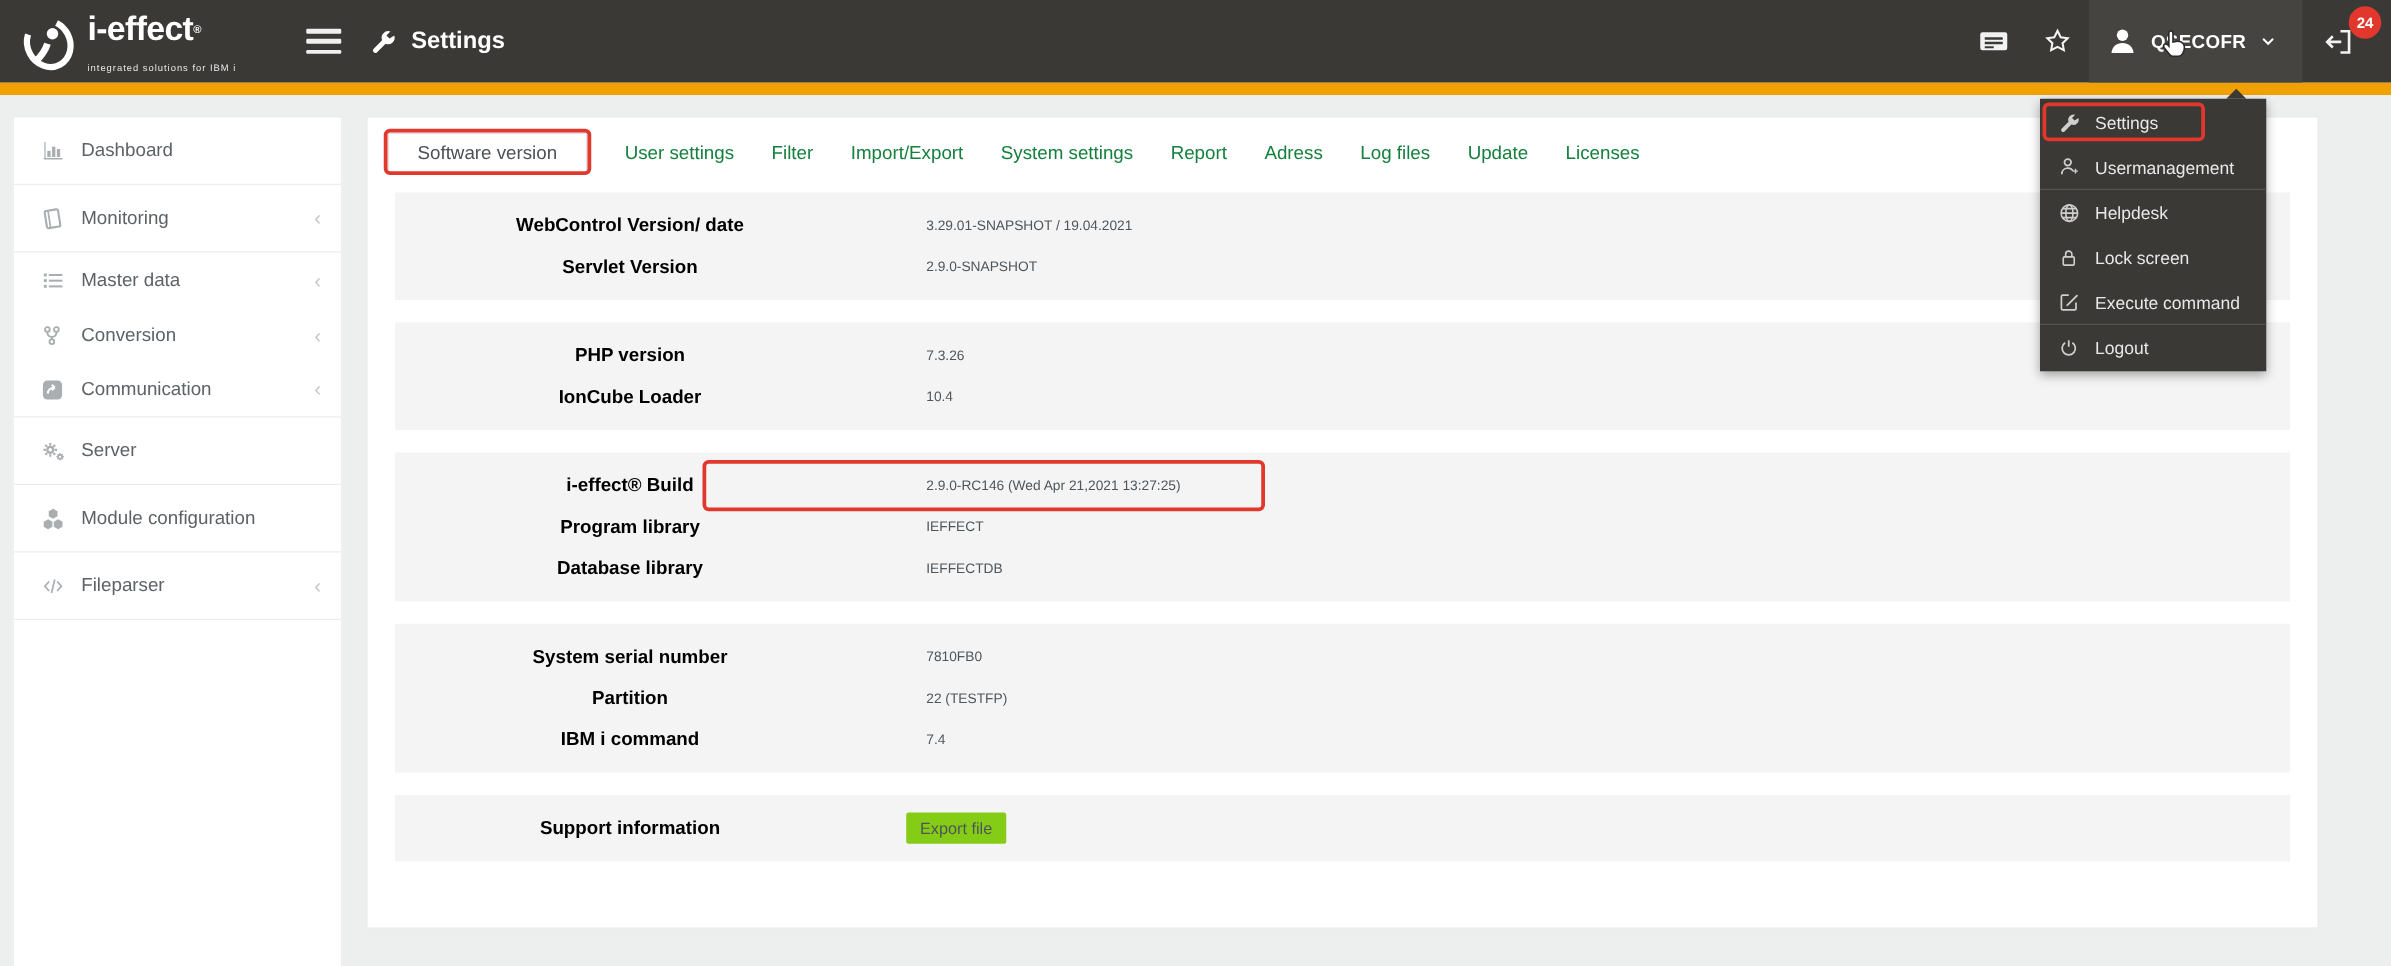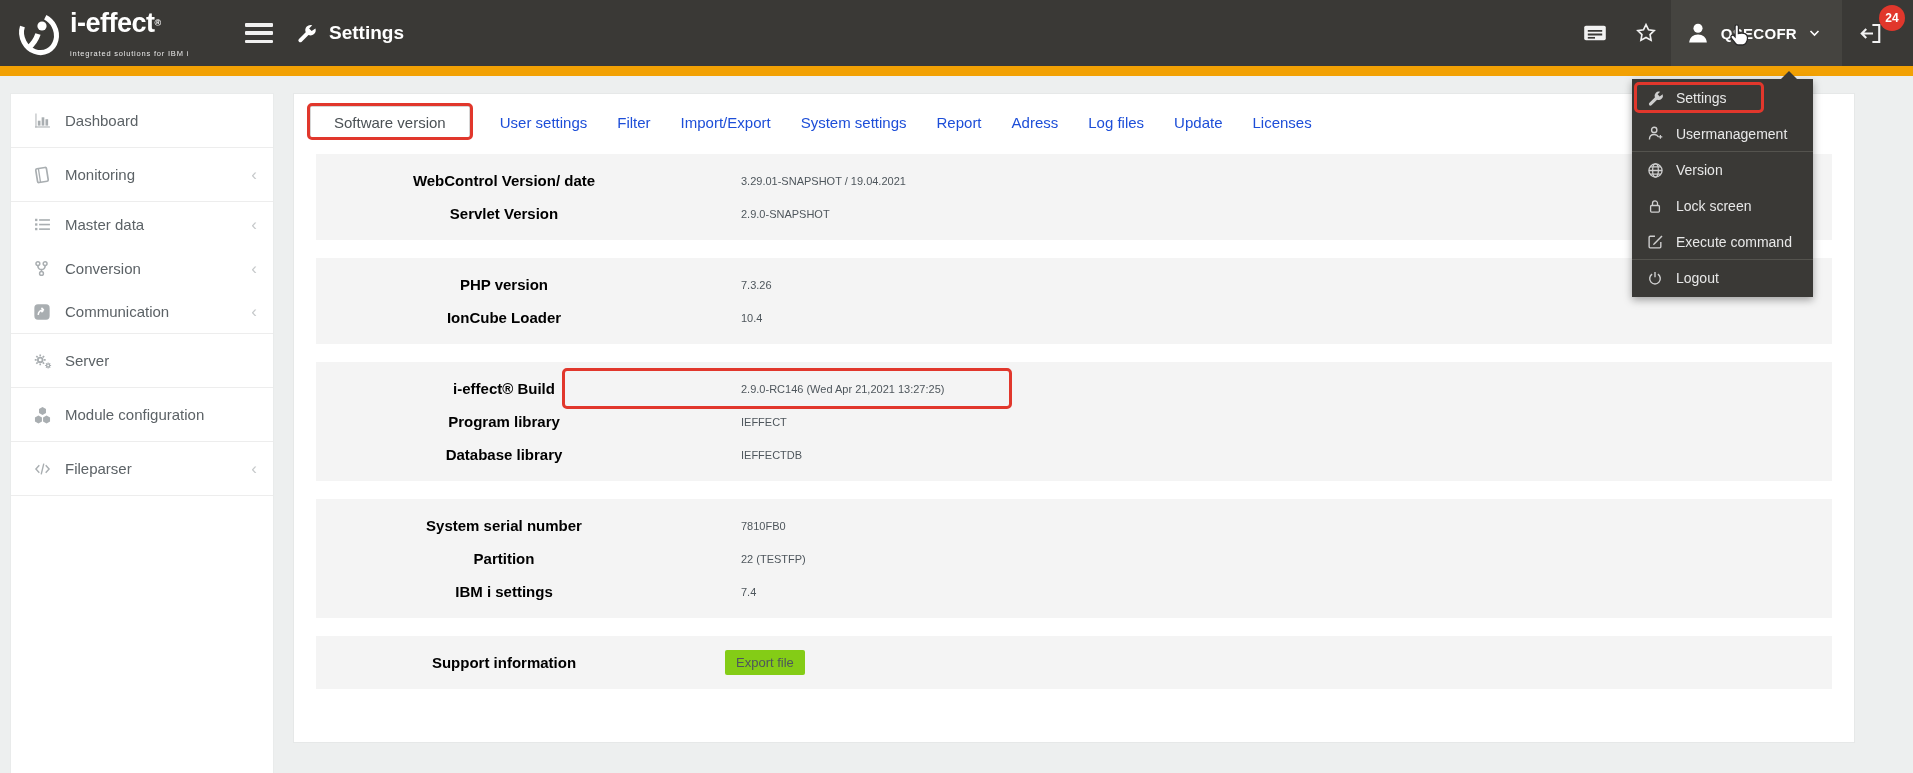--- a/index.html
+++ b/index.html
@@ -43,21 +43,21 @@
   .side-item{display:flex;align-items:center;padding-left:22px;color:#5c6266;font-size:15px;cursor:pointer;position:relative}
   .side-item.lg{height:54px}
   .side-item.sm{height:44px}
   .side-item .s-icon{width:20px;margin-right:12px;color:#a9aeb1}
   .side-item .chev{position:absolute;right:16px;color:#c6c9cb;font-size:17px;line-height:1}
   .side-item.divider-after{border-bottom:1px solid #ededed}
 
   
   .content-card{position:absolute;left:293px;top:93px;width:1562px;height:650px;background:#fff;border:1px solid #e6e8e8}
   .tab-bar{display:flex;align-items:center;gap:30px;padding:10px 0 0 16px;height:46px}
-  .tab{font-size:15px;color:#1d4ed8;cursor:pointer;white-space:nowrap}
+  .tab{font-size:15px;color:#15803d;cursor:pointer;white-space:nowrap}
   .tab.active{position:relative;background:#fff;border:1px solid #d6d6d6;border-bottom-color:#fff;padding:7px 23px;color:#4b5155}
   .tab.active .tab-red-box{position:absolute;left:-4px;top:-4px;right:-4px;bottom:-2px;border:3px solid var(--highlight-red);border-radius:5px;pointer-events:none}
 
   .info-panel{margin:14px 22px 0 22px}
   .info-group{background:var(--panel-gray);padding:10px 0;margin-bottom:18px}
   .info-row{display:flex;align-items:center;height:33px;position:relative}
   .info-label{width:376px;text-align:center;font-weight:bold;font-size:15px;color:#000000}
   .info-value{margin-left:49px;font-size:11px;color:#4e565c}
   .build-red-box{position:absolute;left:246px;top:-4px;width:450px;height:41px;border:3px solid var(--highlight-red);border-radius:5px;pointer-events:none;z-index:2}
   .export-btn{margin-left:33px;background:#84cc16;border:none;border-radius:2px;color:#4e565c;font-size:13px;padding:5px 11px;font-family:inherit;cursor:pointer}
@@ -282,21 +282,21 @@
       <div class="info-group">
         <div class="info-row">
           <span class="info-label">System serial number</span>
           <span class="info-value">7810FB0</span>
         </div>
         <div class="info-row">
           <span class="info-label">Partition</span>
           <span class="info-value">22 (TESTFP)</span>
         </div>
         <div class="info-row">
-          <span class="info-label">IBM i settings</span>
+          <span class="info-label">IBM i command</span>
           <span class="info-value">7.4</span>
         </div>
       </div>
       <div class="info-group">
         <div class="info-row">
           <span class="info-label">Support information</span>
           <button class="export-btn">Export file</button>
         </div>
       </div>
     </div>
@@ -323,21 +323,21 @@
       <span>Usermanagement</span>
     </div>
     <div class="menu-item">
       <span class="mi-icon">
         <svg width="17" height="17" viewBox="0 0 16 16" fill="none" stroke="currentColor" stroke-width="1.2">
           <circle cx="8" cy="8" r="6.2"></circle>
           <ellipse cx="8" cy="8" rx="2.7" ry="6.2"></ellipse>
           <path d="M1.8 8h12.4M2.8 4.6h10.4M2.8 11.4h10.4"></path>
         </svg>
       </span>
-      <span>Version</span>
+      <span>Helpdesk</span>
     </div>
     <div class="menu-item">
       <span class="mi-icon">
         <svg width="16" height="17" viewBox="0 0 16 16" fill="none" stroke="currentColor" stroke-width="1.3">
           <rect x="3.6" y="7" width="8.8" height="6.6" rx="1"></rect>
           <path d="M5.5 7V4.9a2.5 2.5 0 0 1 5 0V7"></path>
         </svg>
       </span>
       <span>Lock screen</span>
     </div>

